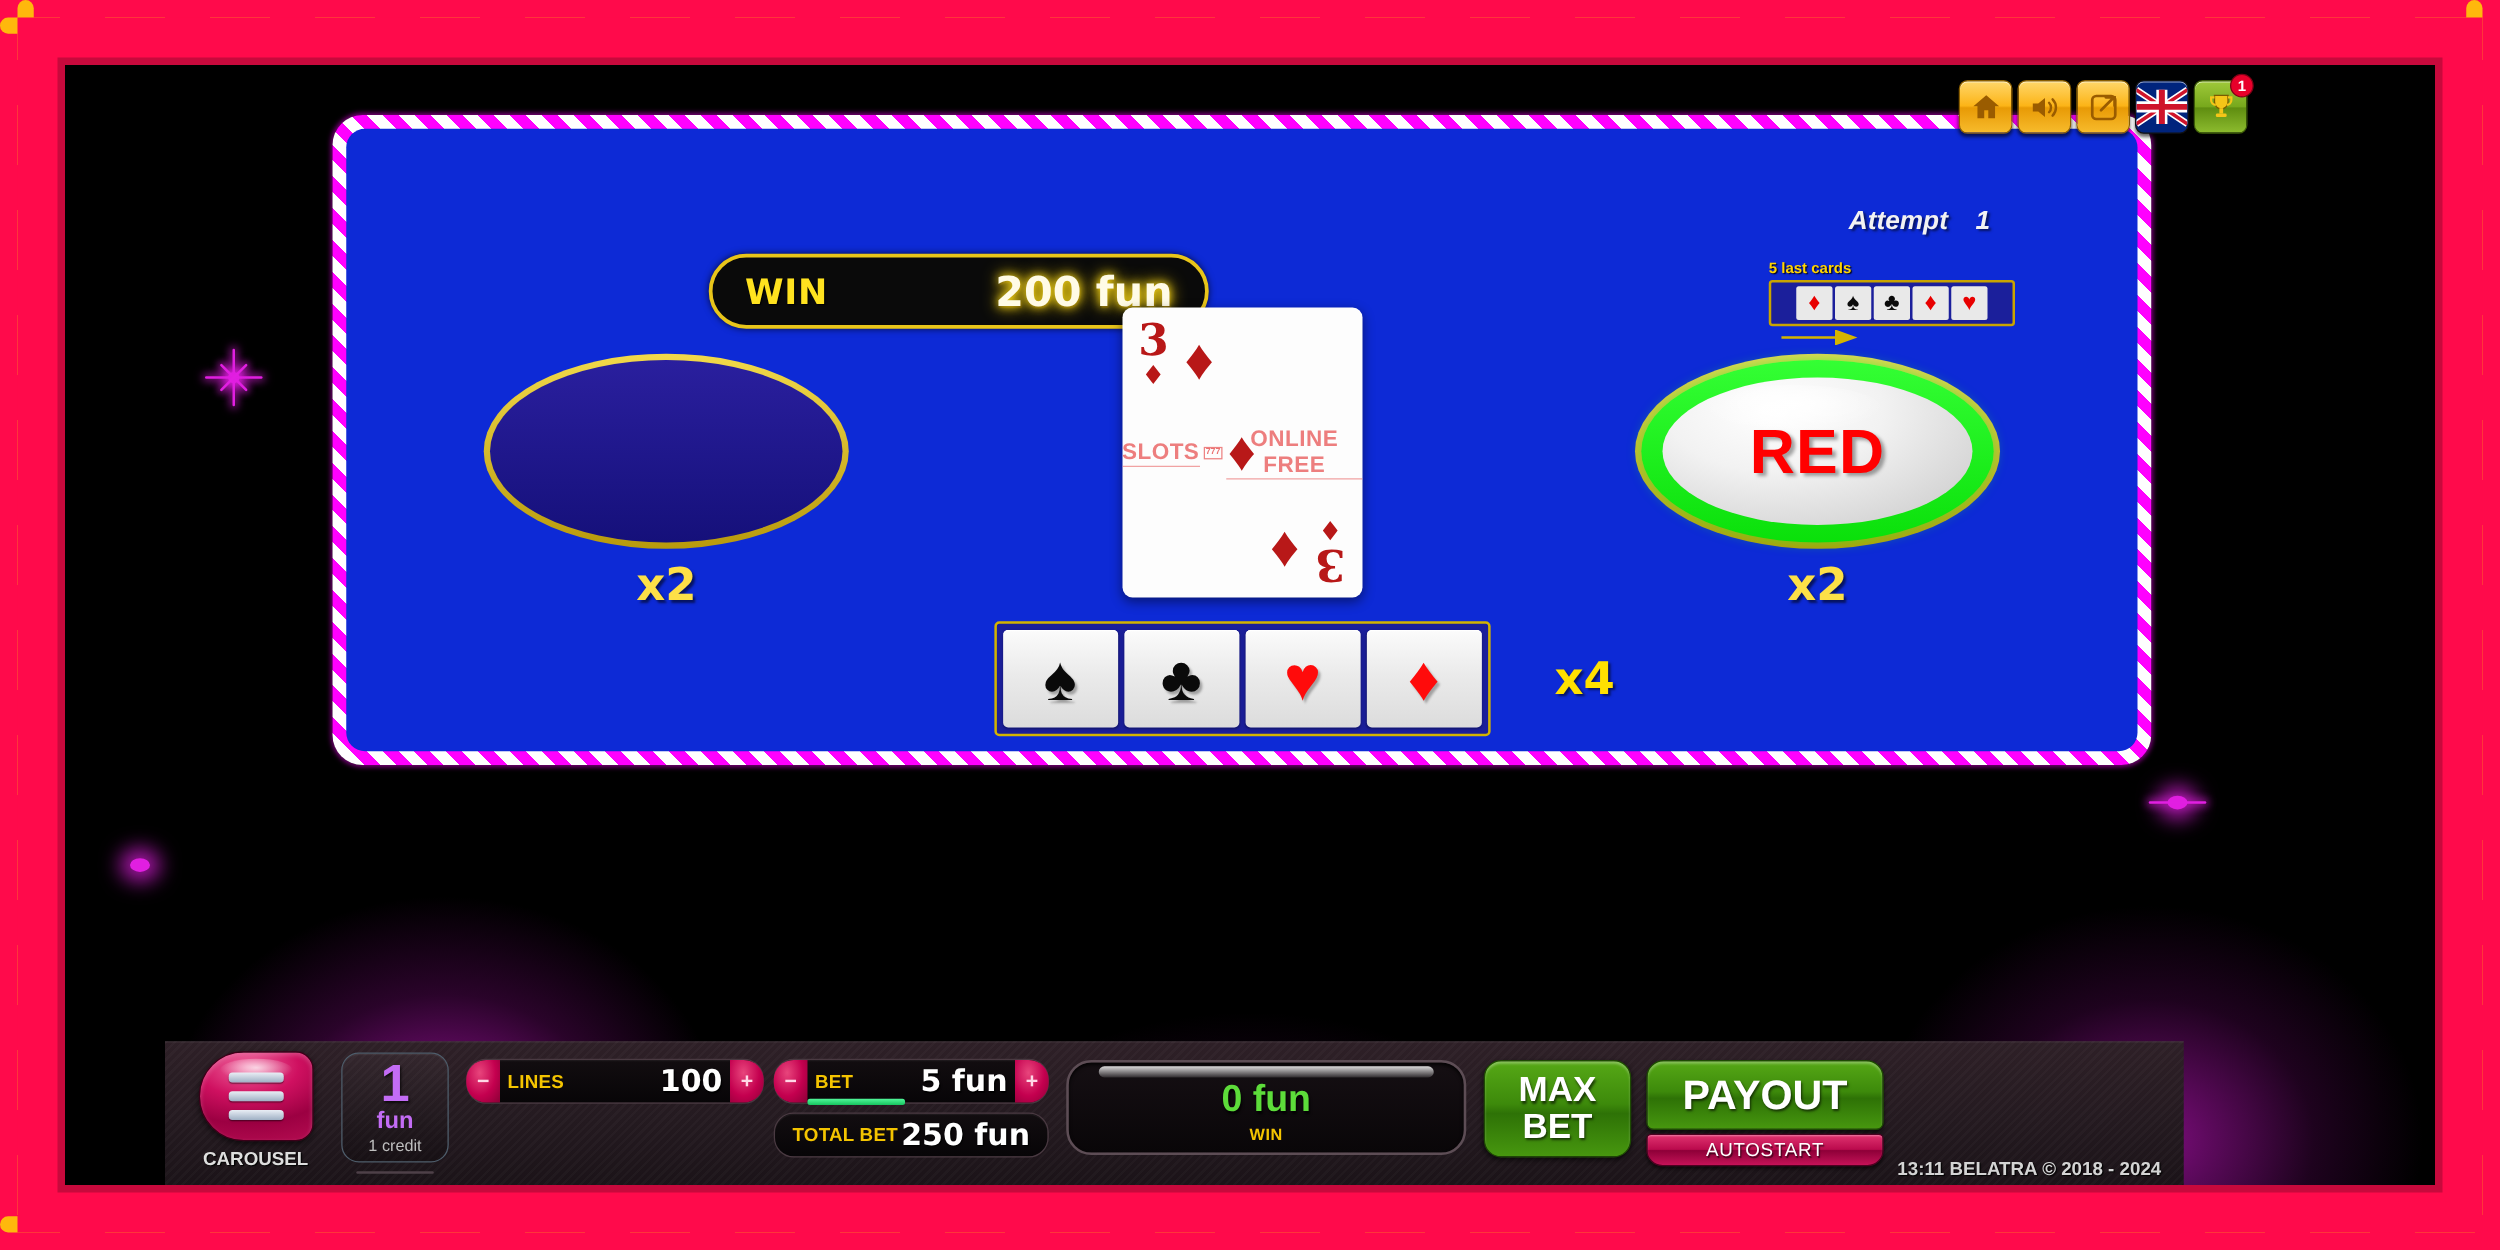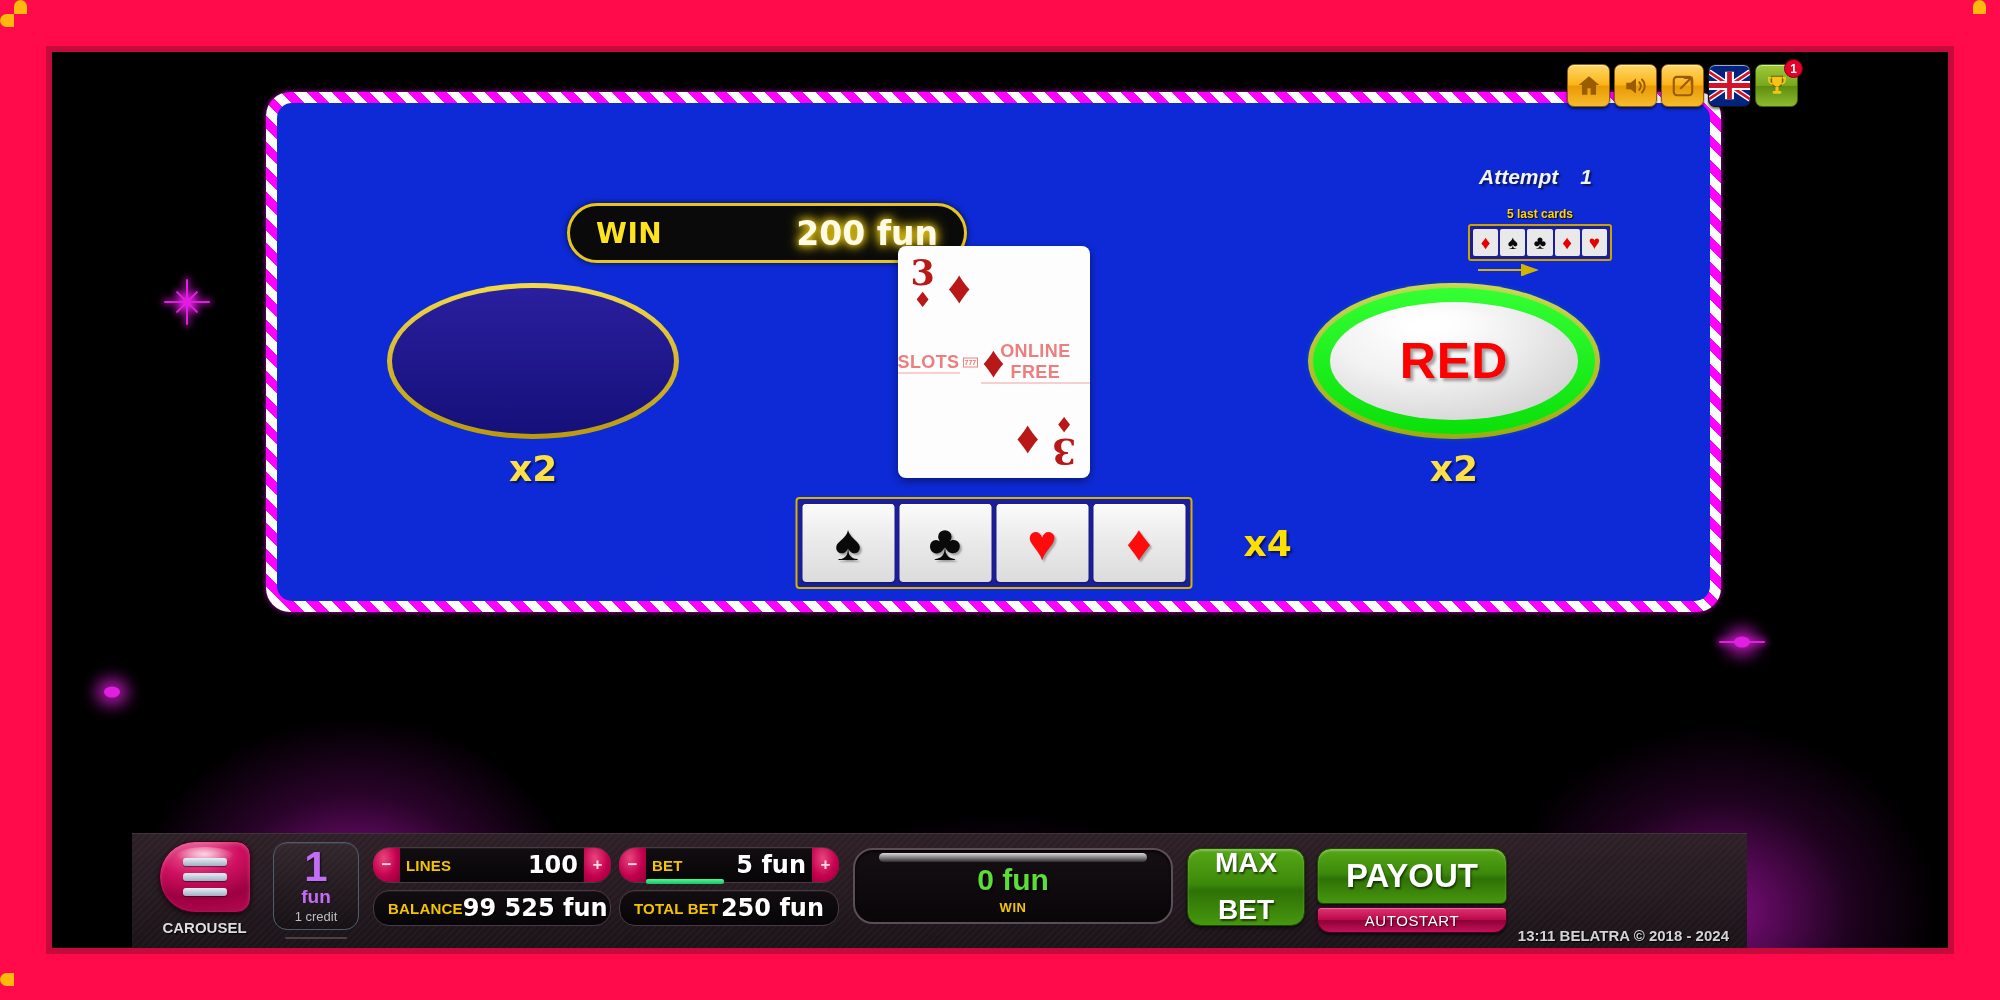--- a/index.html
+++ b/index.html
@@ -140,21 +140,21 @@
   
   #attempt-row{
     position:absolute; right:118px; top:62px;
     color:#f2f2f2; font-size:21px; font-style:italic; font-weight:bold;
     text-shadow:2px 2px 2px rgba(0,0,0,.55);
     white-space:nowrap;
   }
   #attempt-row .num{ margin-left:22px; font-weight:bold; }
 
   #history{
-    position:absolute; right:98px; top:104px; width:144px; text-align:center;
+    position:absolute; right:98px; top:104px; width:197px; text-align:left;
   }
   #history-title{
     color:#ffd400; font-size:12px; font-weight:bold;
     text-shadow:1px 1px 1px #001;
     margin-bottom:3px;
   }
   #history-strip{
     border:2px solid #c9a400;
     background:#1b1f9b;
     border-radius:3px;
@@ -412,21 +412,21 @@
     color:#f4c400; font-size:13px; font-weight:bold; margin-top:5px;
     letter-spacing:.5px;
   }
 
   
   #maxbet-btn{
     width:118px;height:78px;margin-left:14px;margin-top:7px;
     border-radius:14px;
     background:linear-gradient(to bottom,#56a816 0%,#3d8a0b 45%,#2e7206 55%,#47970f 100%);
     border:1px solid #1d4a02;
-    display:flex;flex-direction:column;align-items:center;justify-content:space-between;
+    display:flex;flex-direction:column;align-items:center;justify-content:center;
     box-shadow:0 2px 4px rgba(0,0,0,.6), inset 0 2px 2px rgba(255,255,255,.3);
   }
   #maxbet-btn span{
     color:#fff; font-size:28px; font-weight:bold; line-height:1.02;
     text-shadow:1px 2px 2px rgba(0,0,0,.6);
   }
   #payout-cell{ margin-left:12px; margin-top:7px; width:190px; }
   #payout-btn{
     width:190px;height:56px;border-radius:14px 14px 6px 6px;
     background:linear-gradient(to bottom,#56a816 0%,#3d8a0b 45%,#2e7206 55%,#47970f 100%);
@@ -632,24 +632,20 @@
         <div id="credit-underline"></div>
       </div>
 
       <div id="col-lines">
         <div class="pill">
           <span class="stepper minus">−</span>
           <span class="lbl" style="padding-left:32px;">LINES</span>
           <span class="val" style="padding-right:32px;">100</span>
           <span class="stepper plus">+</span>
         </div>
-        <div class="pill">
-          <span class="lbl">BALANCE</span>
-          <span class="val">99 525 fun</span>
-        </div>
       </div>
 
       <div id="col-bet">
         <div class="pill">
           <span class="stepper minus">−</span>
           <span class="lbl" style="padding-left:32px;">BET</span>
           <span class="val" style="padding-right:32px;">5 fun</span>
           <span class="greenbar"></span>
           <span class="stepper plus">+</span>
         </div>

